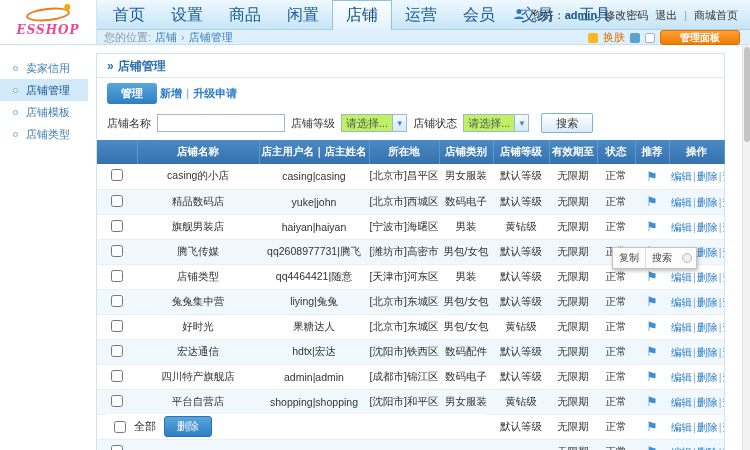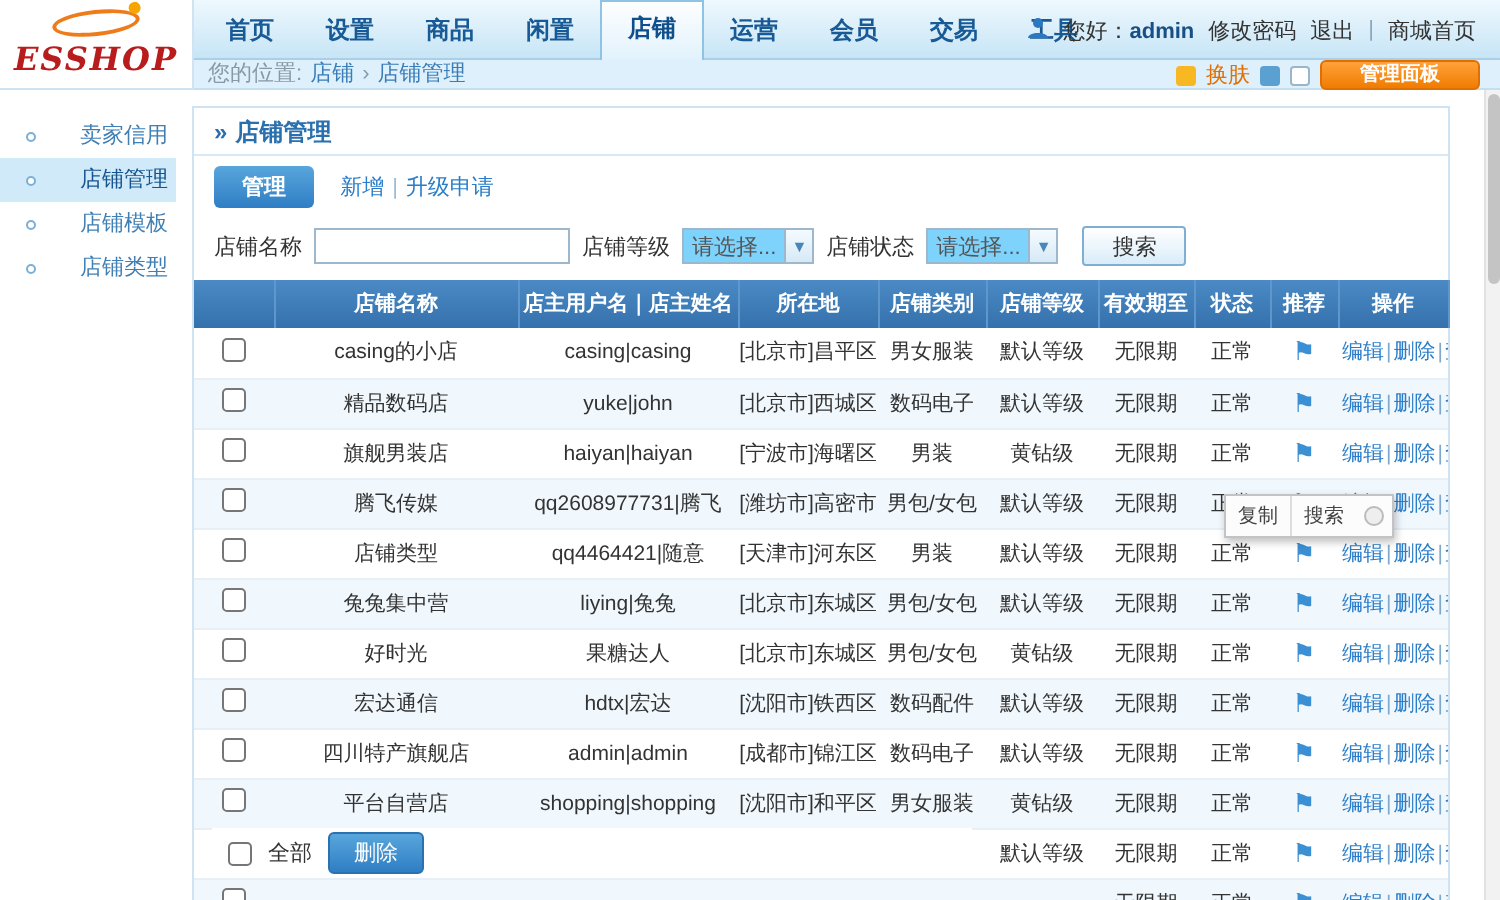--- a/index.html
+++ b/index.html
@@ -3,21 +3,21 @@
 <meta charset="utf-8">
 <style>
   *{margin:0;padding:0;box-sizing:border-box;}
   html,body{width:750px;height:450px;overflow:hidden;}
   body{position:relative;font-family:"Liberation Sans","DejaVu Sans",sans-serif;background:#fff;font-size:11px;color:#333;}
 
   
   #topbar{position:absolute;left:0;top:0;width:750px;height:30px;
     background:linear-gradient(#eef8fe,#c7e5f6);border-bottom:1px solid #aacfe6;}
   #top-nav{position:absolute;left:100px;top:0;height:30px;display:flex;}
-  .nav-item{padding:0 13px;line-height:30px;font-size:12px;font-weight:bold;color:#185a96;cursor:pointer;white-space:nowrap;}
+  .nav-item{padding:0 13px;line-height:30px;font-size:16px;font-weight:normal;color:#185a96;cursor:pointer;white-space:nowrap;}
   .nav-item.active{background:linear-gradient(#fdfeff,#e2f2fc);border:1px solid #8fc3e4;border-bottom:none;line-height:27px;color:#0f4f8c;}
   #user-area{position:absolute;right:12px;top:0;height:30px;display:flex;align-items:center;gap:7px;color:#333;}
   #user-area b{color:#184f85;}
   .hlink{cursor:pointer;color:#333;}
   .pipe{color:#8aa8c0;}
 
   
   #crumbbar{position:absolute;left:0;top:30px;width:750px;height:15px;background:#ddf0fb;border-bottom:1px solid #c3dff0;}
   #crumb-left{position:absolute;left:104px;top:0;line-height:15px;color:#8899a6;display:flex;gap:4px;}
   .crumb-link{color:#3a7cb8;cursor:pointer;}
@@ -30,42 +30,42 @@
   #panel-btn{background:linear-gradient(#ffa13a,#f07c00);color:#fff;border:1px solid #e06f00;border-radius:3px;
     font-size:10px;line-height:11px;padding:1px 19px;cursor:pointer;font-weight:bold;}
 
   
   #logo{position:absolute;left:0;top:0;width:97px;height:45px;background:#fff;z-index:6;
     border-right:1px solid #cfe3f3;border-bottom:1px solid #cfe3f3;
     display:flex;flex-direction:column;align-items:center;justify-content:center;cursor:pointer;}
   .swirl{width:44px;height:13px;border:2px solid #ef7c1b;border-radius:50%;transform:rotate(-6deg);position:relative;}
   .swirl::after{content:"";position:absolute;right:-3px;top:-4px;width:6px;height:6px;background:#f7a600;border-radius:50%;}
   .logo-text{font-family:"DejaVu Serif","Liberation Serif",serif;font-style:italic;font-weight:bold;
-    color:#b91c1c;font-size:16px;letter-spacing:1px;margin-top:2px;}
+    color:#ec4899;font-size:12px;letter-spacing:1px;margin-top:2px;}
 
   
   #sidebar{position:absolute;left:0;top:45px;width:97px;height:405px;background:#fff;border-right:1px solid #d5e7f4;padding-top:12px;}
-  .side-item{height:22px;line-height:22px;padding-left:13px;color:#3f7fb4;cursor:pointer;display:flex;align-items:center;gap:22px;}
+  .side-item{height:22px;line-height:22px;padding-left:13px;color:#3f7fb4;cursor:pointer;display:flex;align-items:center;gap:8px;}
   .side-item.active{background:#d0eafa;color:#15548f;}
   .bullet{width:5px;height:5px;border:1px solid #7ab0d8;border-radius:50%;background:#fff;flex:0 0 auto;}
 
   
   #main{position:absolute;left:88px;top:45px;width:645px;height:399px;background:#fff;}
   #panel{position:absolute;left:8px;top:8px;width:629px;height:430px;border:1px solid #cfe3f3;background:#fff;}
   #panel-title{height:24px;line-height:24px;padding:0 10px;border-bottom:1px solid #d9eaf6;color:#2a6fae;font-weight:bold;font-size:12px;}
   .marker{margin-right:4px;}
   #tabs-row{height:26px;padding:5px 10px 0;}
   .tab-btn{display:inline-block;background:linear-gradient(#58a6dc,#2f7ec4);color:#fff;padding:3px 14px;border-radius:3px;
     font-weight:bold;cursor:pointer;}
-  #tab-links{margin-left:10px;}
+  #tab-links{margin-left:0;font-weight:bold;}
   .tab-link{color:#2a7dc9;cursor:pointer;}
   .tab-sep{color:#9bbdd8;margin:0 4px;}
   #search-row{height:30px;padding:8px 10px 0;display:flex;align-items:center;gap:6px;color:#333;}
   #shop-name-input{width:128px;height:18px;border:1px solid #9db8cc;background:#fff;font-size:11px;padding:0 3px;}
-  .fselect{display:inline-flex;align-items:center;height:18px;border:1px solid #9db8cc;background:#7dd3fc;cursor:pointer;}
+  .fselect{display:inline-flex;align-items:center;height:18px;border:1px solid #9db8cc;background:#bef264;cursor:pointer;}
   .fsel-text{padding:0 4px;color:#555;min-width:46px;}
   .fsel-arrow{width:14px;align-self:stretch;background:linear-gradient(#f5fbff,#d7e9f6);border-left:1px solid #9db8cc;
     color:#4a86b8;font-size:8px;display:flex;align-items:center;justify-content:center;}
   #search-btn{height:20px;padding:0 14px;border:1px solid #7fb0d4;background:linear-gradient(#ffffff,#d9ecf9);
     color:#333;border-radius:2px;font-size:11px;cursor:pointer;margin-left:6px;}
 
   
   #shop-table{width:627px;border-collapse:collapse;table-layout:fixed;margin-top:6px;}
   #shop-table th{background:linear-gradient(#4b8ac4,#3471ad);color:#fff;height:24px;font-weight:bold;
     font-size:10.5px;border-right:1px solid #5f97cc;overflow:hidden;white-space:nowrap;}

